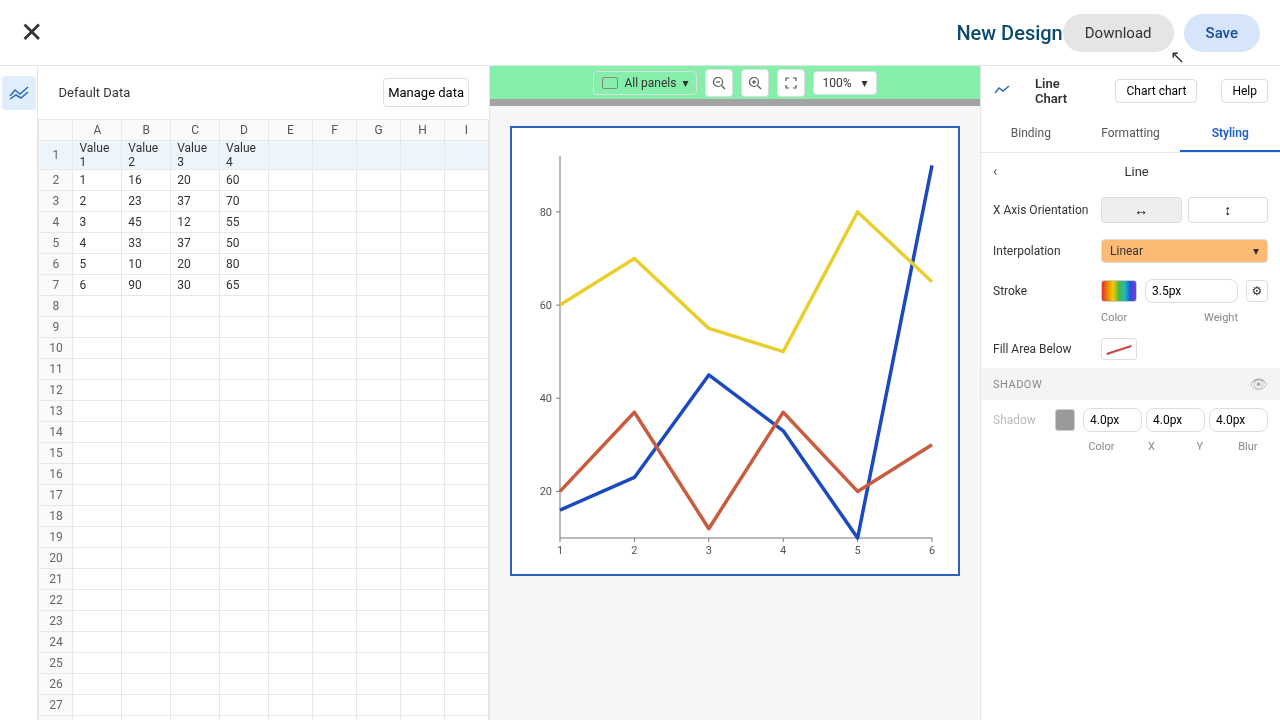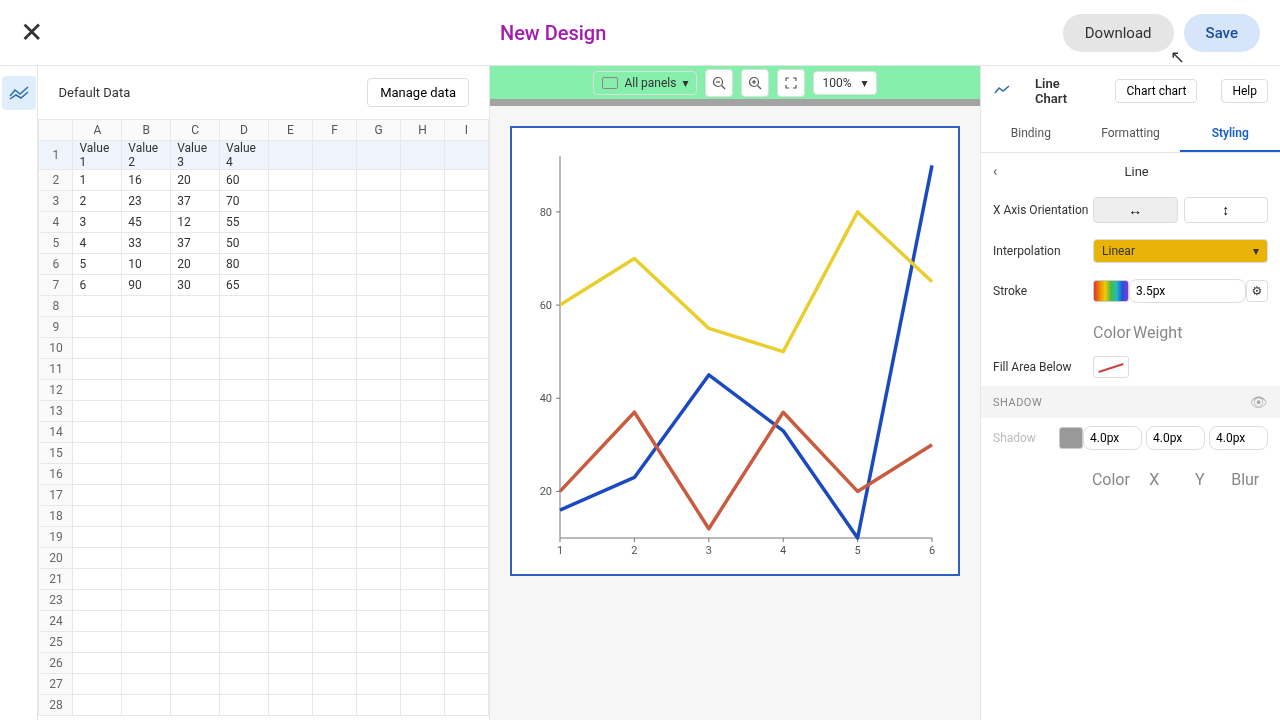--- a/index.html
+++ b/index.html
@@ -1,36 +1,36 @@
 <!DOCTYPE html>
 <html><head>
 <meta charset="utf-8">
 <style>
 * { box-sizing: border-box; margin: 0; padding: 0; font-family: -apple-system, BlinkMacSystemFont, "Segoe UI", Roboto, sans-serif; }
 body { background: #fff; width: 1280px; height: 720px; overflow: hidden; font-size: 13px; color: #333; }
 
 
 .topbar { height: 66px; display: flex; align-items: center; padding: 0 20px; border-bottom: 1px solid #e5e5e5; }
 .close-x { font-size: 28px; font-weight: 300; cursor: pointer; color: #333; line-height: 1; }
-.title { flex: 1; text-align: center; font-size: 20px; font-weight: 500; color: #a21caf; }
+.title { flex: 1; text-align: right; font-size: 20px; font-weight: 500; color: #0c4a6e; }
 .top-btns { display: flex; gap: 10px; }
 .btn-pill { padding: 10px 22px; border-radius: 22px; border: none; cursor: pointer; font-size: 15px; }
 .btn-dl { background: #e5e5e5; color: #333; }
 .btn-save { background: #d6e5fa; color: #1a4d9e; font-weight: 500; }
 
 
 .main { display: flex; height: 654px; }
 .rail { width: 40px; background: #fff; border-right: 1px solid #e5e5e5; display: flex; flex-direction: column; align-items: center; padding-top: 10px; }
 .rail-icon { width: 34px; height: 34px; background: #e0eefc; border-radius: 4px; display: flex; align-items: center; justify-content: center; color: #2b6cb0; }
 
 
 .data-panel { width: 470px; border-right: 1px solid #e5e5e5; display: flex; flex-direction: column; }
 .data-header { display: flex; align-items: center; justify-content: space-between; padding: 12px 20px; }
 .data-title { font-weight: 400; font-size: 13px; }
-.btn-manage { padding: 6px 12px; border: 1px solid #ddd; border-radius: 4px; background: #fff; cursor: pointer; font-size: 13px; }
+.btn-manage { padding: 6px 4px; border: 1px solid #ddd; border-radius: 4px; background: #fff; cursor: pointer; font-size: 13px; }
 .sheet { flex: 1; overflow: auto; }
 table.sheet-tbl { border-collapse: collapse; width: 100%; }
 .sheet-tbl th, .sheet-tbl td { border: 1px solid #e8e8e8; height: 21px; font-size: 12px; text-align: left; padding: 0 6px; font-weight: 400; }
 .sheet-tbl .rownum { width: 34px; text-align: center; background: #fafafa; color: #666; }
 .sheet-tbl thead th { text-align: center; background: #fafafa; color: #555; }
 .sheet-tbl .hdr-row td { background: #eef4fb; }
 .sheet-tbl td.cell { min-width: 44px; }
 
 
 .chart-panel { flex: 1; display: flex; flex-direction: column; background: #f6f6f6; }
@@ -48,31 +48,31 @@
 .props-hdr { display: flex; align-items: center; padding: 10px 12px; gap: 24px; }
 .props-hdr .chart-ic { width: 18px; height: 18px; display:flex; align-items:center; justify-content:center; color:#2b6cb0; }
 .props-hdr .ptitle { font-weight: 600; flex: 1; font-size: 13px; }
 .pill-btn { padding: 4px 10px; border: 1px solid #ddd; border-radius: 4px; background: #fff; cursor: pointer; font-size: 12px; }
 .tabs { display: flex; border-bottom: 1px solid #e5e5e5; }
 .tab { flex: 1; text-align: center; padding: 10px 0; cursor: pointer; font-size: 12px; color: #555; }
 .tab.active { color: #1a5fd0; font-weight: 600; border-bottom: 2px solid #1a5fd0; }
 .section-row { display: flex; align-items: center; padding: 10px 12px; gap: 8px; }
 .section-row .back { cursor: pointer; font-size: 14px; color: #555; }
 .section-row .sect-title { flex: 1; text-align: center; font-size: 13px; }
-.prop-row { display: flex; align-items: center; padding: 8px 12px; }
+.prop-row { display: flex; align-items: center; padding: 8px 12px; gap: 8px; }
 .prop-label { width: 100px; color: #333; }
 .orient-group { display: flex; gap: 6px; flex:1; }
 .orient-btn { flex: 1; height: 26px; border: 1px solid #ddd; border-radius: 4px; background: #fff; cursor: pointer; display:flex; align-items:center; justify-content:center; font-size:14px; }
 .orient-btn.active { background: #eee; }
-.dd { flex: 1; border: 1px solid #ddd; border-radius: 4px; padding: 4px 8px; cursor: pointer; display:flex; justify-content:space-between; align-items:center; background:#eab308; }
+.dd { flex: 1; border: 1px solid #ddd; border-radius: 4px; padding: 4px 8px; cursor: pointer; display:flex; justify-content:space-between; align-items:center; background:#fdba74; }
 .color-sw { width: 36px; height: 22px; border-radius: 3px; background: linear-gradient(90deg,#d33,#e80,#ec0,#4b4,#2bb,#25d,#83d); cursor:pointer; border:1px solid #ccc;}
 .grey-sw { width: 36px; height: 22px; border-radius: 3px; background: #999; border:1px solid #ccc; cursor:pointer;}
 .num-in { width: 54px; height: 24px; border: 1px solid #ddd; border-radius: 8px; padding: 0 6px; font-size: 12px; }
 .gear { width: 22px; height: 22px; border: 1px solid #ddd; border-radius: 4px; display:flex; align-items:center; justify-content:center; cursor:pointer; font-size:12px; }
-.sublabels { display:flex; padding: 0 12px 6px; gap:0; font-size:16px; color:#888;margin-top:12px; }
+.sublabels { display:flex; padding: 0 12px 6px; gap:8px; font-size:11px; color:#888; }
 .sublabels .sp { width:100px; }
 .fill-sw { width:36px; height:22px; border:1px solid #ddd; border-radius:3px; position:relative; cursor:pointer; background:#fff;}
 .fill-sw::after { content:""; position:absolute; left:4px; right:4px; top:50%; height:2px; background:#c44; transform:rotate(-18deg);}
 .group-hdr { display:flex; align-items:center; justify-content:space-between; padding:8px 12px; background:#f4f4f4; color:#888; font-size:11px; letter-spacing:0.5px; }
 .eye { cursor:pointer; font-size:14px; color:#aaa; }
 .shadow-row .prop-label { color:#bbb; }
 .shadow-inputs { display:flex; gap:4px; }
 .shadow-inputs input { width:59px; }
 .cursor-ptr { position:absolute; pointer-events:none; font-size:18px; }
 </style>
@@ -356,20 +356,32 @@
               <td class="cell"></td>
               <td class="cell"></td>
               <td class="cell"></td>
               <td class="cell"></td>
               <td class="cell"></td>
               <td class="cell"></td>
               <td class="cell"></td>
             </tr>
             <tr>
               <td class="rownum">21</td>
+              <td class="cell"></td>
+              <td class="cell"></td>
+              <td class="cell"></td>
+              <td class="cell"></td>
+              <td class="cell"></td>
+              <td class="cell"></td>
+              <td class="cell"></td>
+              <td class="cell"></td>
+              <td class="cell"></td>
+            </tr>
+            <tr>
+              <td class="rownum">22</td>
               <td class="cell"></td>
               <td class="cell"></td>
               <td class="cell"></td>
               <td class="cell"></td>
               <td class="cell"></td>
               <td class="cell"></td>
               <td class="cell"></td>
               <td class="cell"></td>
               <td class="cell"></td>
             </tr>
@@ -551,21 +563,21 @@
     </div>
     <div class="prop-row">
       <span class="prop-label">Stroke</span>
       <div class="color-sw"></div>
       <input class="num-in" style="flex: 1 1 0%;" value="3.5px">
       <div class="gear">⚙</div>
     </div>
     <div class="sublabels">
         <span class="sp"></span>
         <span style="width:40px">Color</span>
-        <span style="flex:1;text-align:left">Weight</span>
+        <span style="flex:1;text-align:right">Weight</span>
         <span style="width:22px"></span>
       </div>
     <div class="prop-row">
       <span class="prop-label">Fill Area Below</span>
       <div class="fill-sw"></div>
     </div>
     <div class="group-hdr">
       <span>SHADOW</span>
       <span class="eye">👁</span>
     </div>

